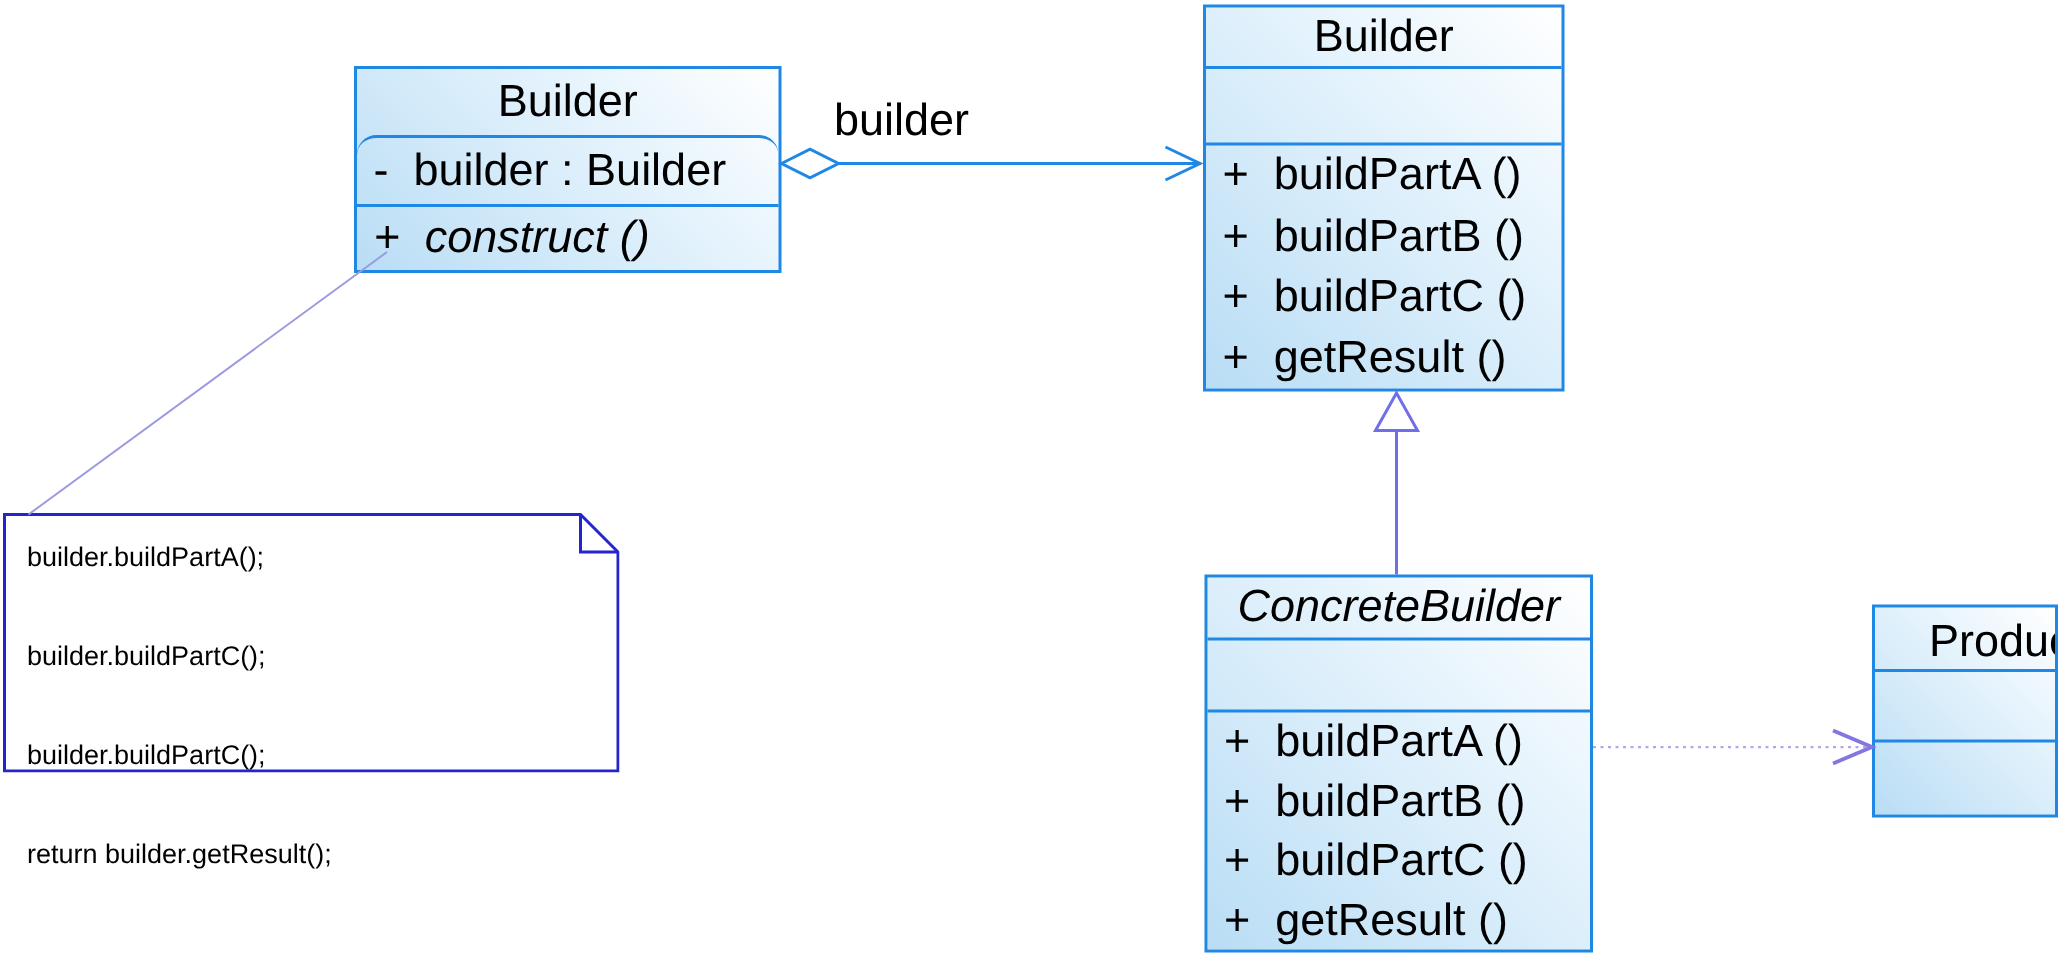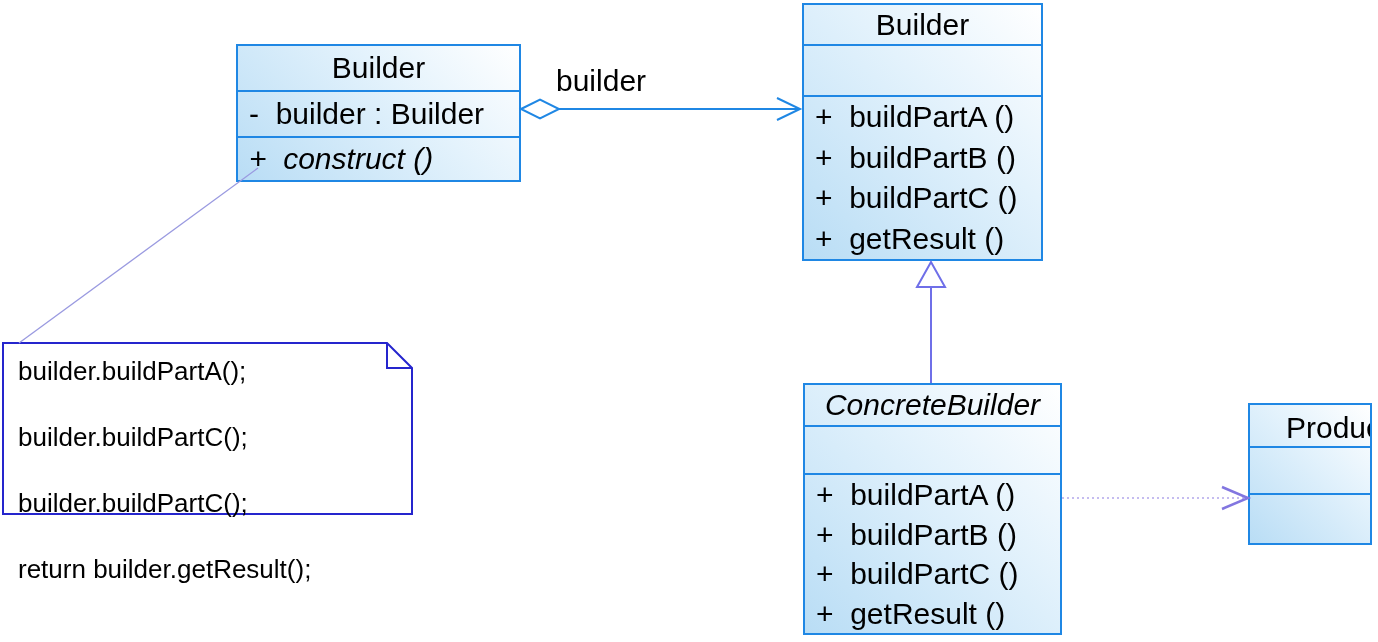--- a/index.html
+++ b/index.html
@@ -17,21 +17,21 @@
     background:linear-gradient(225deg,#ffffff 0%,#e3f2fc 40%,#b9ddf5 100%);
     font-size:30px;
   }
   .uml-title { text-align:center; white-space:nowrap; overflow:hidden; }
   .compartment { border-top:2px solid #1f87e4; box-sizing:border-box; }
   .member { padding-left:11px; white-space:pre; overflow:hidden; }
 
   
   .c-director { left:236px; top:44px; width:285px; height:138px; }
   .c-director .uml-title { line-height:44px; height:44px; }
-  .c-director .attrs   { height:46px; }
+  .c-director .attrs   { height:46px;border-radius:13px; }
   .c-director .attrs .member { line-height:44px; }
   .c-director .methods { height:44px;font-style:italic; }
   .c-director .methods .member { line-height:42px; }
 
   
   .c-builder { left:802px; top:3px; width:241px; height:258px; }
   .c-builder .uml-title { line-height:39px; height:39px; }
   .c-builder .attrs   { height:51px; }
   .c-builder .methods { height:164px; }
   .c-builder .methods .member { line-height:40.5px; }
@@ -47,21 +47,21 @@
   .c-product { left:1248px; top:403px; width:124px; height:142px; }
   .c-product .uml-title { line-height:45px; height:41px;padding-left:36px; }
   .c-product .attrs   { height:47px; }
   .c-product .methods { height:46px; }
 
   
   .note { position:absolute; left:2px; top:342px; width:411px; height:173px; }
   .note svg { position:absolute; left:0; top:0; }
   .note-text {
     position:absolute; left:16px; top:13px;
-    font-size:26px; line-height:33px; white-space:pre;
+    font-size:18px; line-height:33px; white-space:pre;
   }
 
   
   .assoc-label {
     position:absolute; left:556px; top:66px;
     font-size:30px; line-height:30px; white-space:nowrap;
   }
 
   
   .connectors {

